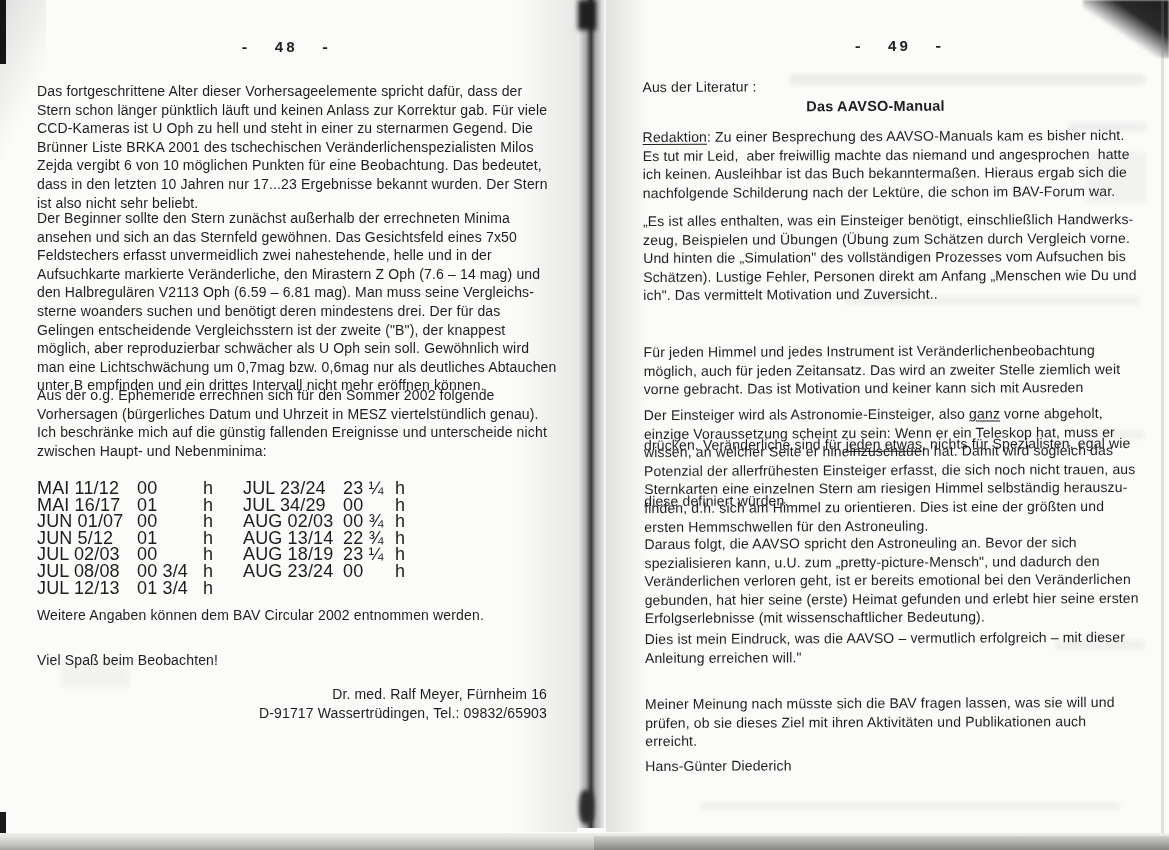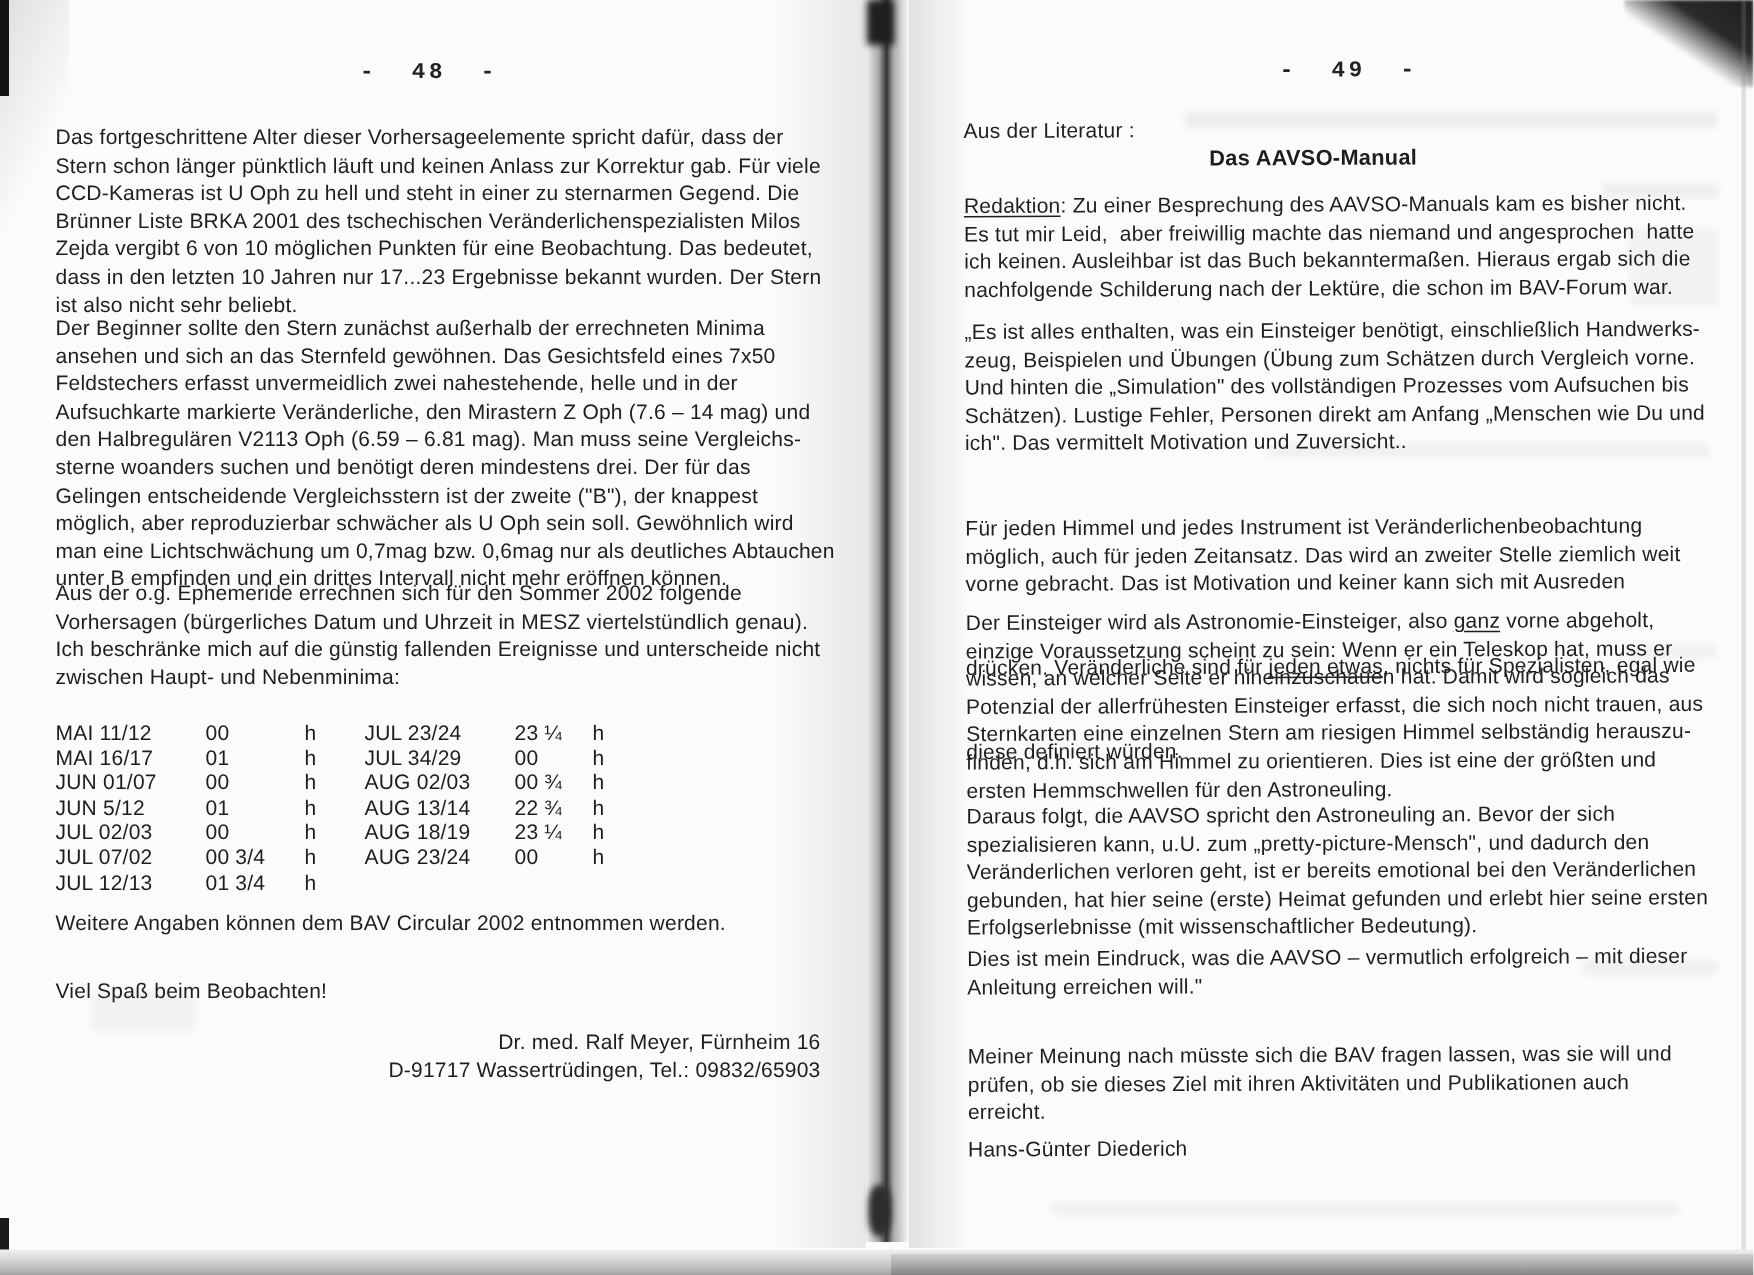--- a/index.html
+++ b/index.html
@@ -34,21 +34,21 @@
   .ghost{position:absolute;background:#3c3c3c;filter:blur(2.2px);border-radius:3px}
   
   .page{position:absolute;top:0}
   .page-l{left:37px;width:548px;height:850px}
   .page-r{left:642px;width:510px;height:850px;transform:rotate(-0.25deg);transform-origin:0 0}
   .par{position:absolute;font-size:14px;line-height:18.6px;letter-spacing:.15px;white-space:pre;color:#1e1e1e}
   .blk{display:block}
   .u{text-decoration:underline;text-underline-offset:2px}
   .pagenum{position:absolute;font-family:Liberation Mono, monospace;font-size:15px;font-weight:bold;letter-spacing:2.5px;color:#222;white-space:pre}
   .doc-title{position:absolute;font-size:14.5px;font-weight:bold;letter-spacing:.2px;text-align:center;white-space:pre}
-  .mtable{position:absolute;font-size:14px;letter-spacing:.15px}
+  .mtable{position:absolute;font-size:18px;letter-spacing:.15px}
   .trow{display:grid;grid-template-columns:100px 66px 40px;line-height:16.6px}
   .trow-r{display:grid;grid-template-columns:100px 52px 40px;line-height:16.6px}
   .sig-right{position:absolute;text-align:right;font-size:14px;line-height:18.6px;letter-spacing:.15px;white-space:pre}
 </style>
 </head>
 <body>
 
 <div class="page page-l">
   <div class="pagenum" style="left:203px;top:40px">-  48  -</div>
 
@@ -94,21 +94,21 @@
         <span>JUN 5/12</span>
         <span>01</span>
         <span>h</span>
       </div>
     <div class="trow">
         <span>JUL 02/03</span>
         <span>00</span>
         <span>h</span>
       </div>
     <div class="trow">
-        <span>JUL 07/02</span>
+        <span>JUL 08/08</span>
         <span>00 3/4</span>
         <span>h</span>
       </div>
     <div class="trow">
         <span>JUL 12/13</span>
         <span>01 3/4</span>
         <span>h</span>
       </div>
   </div>
 

